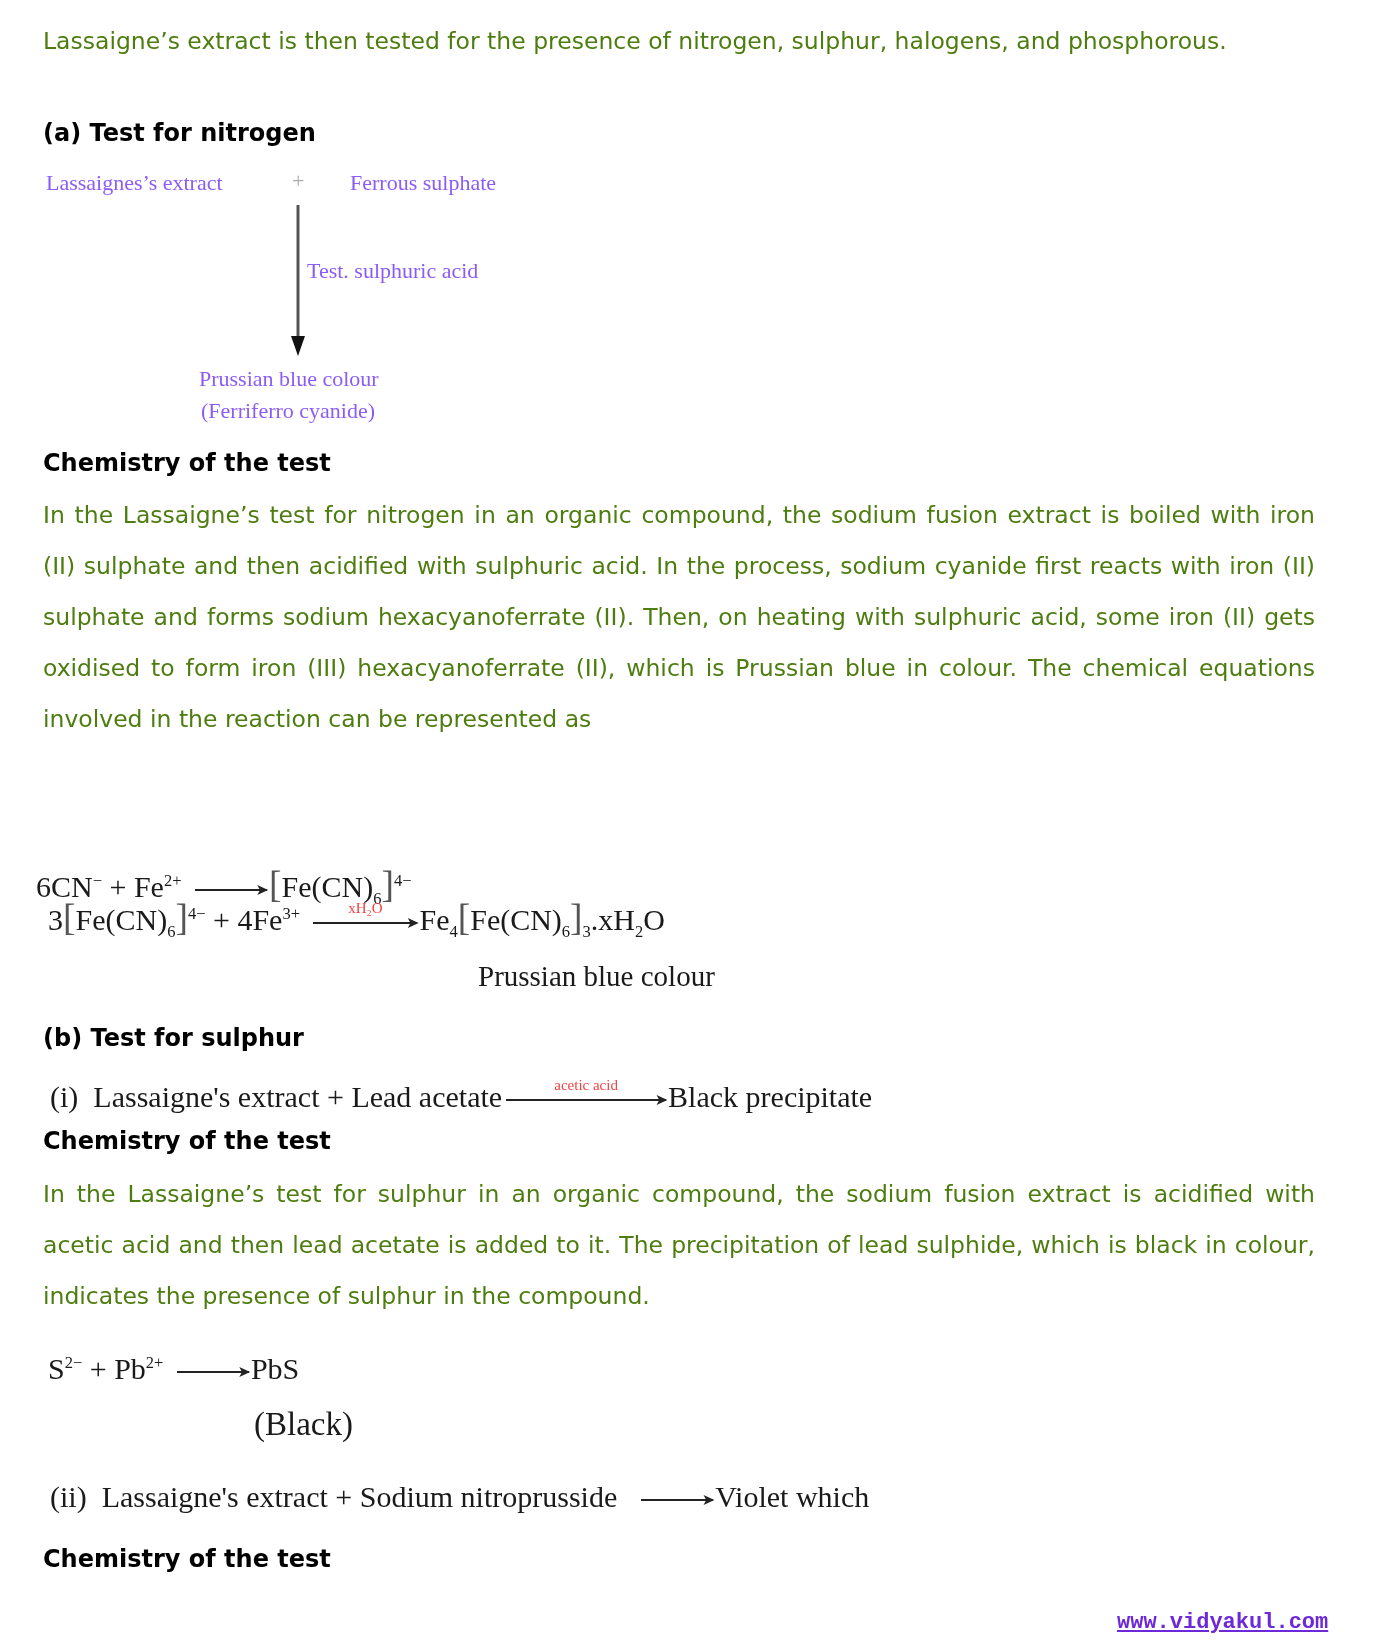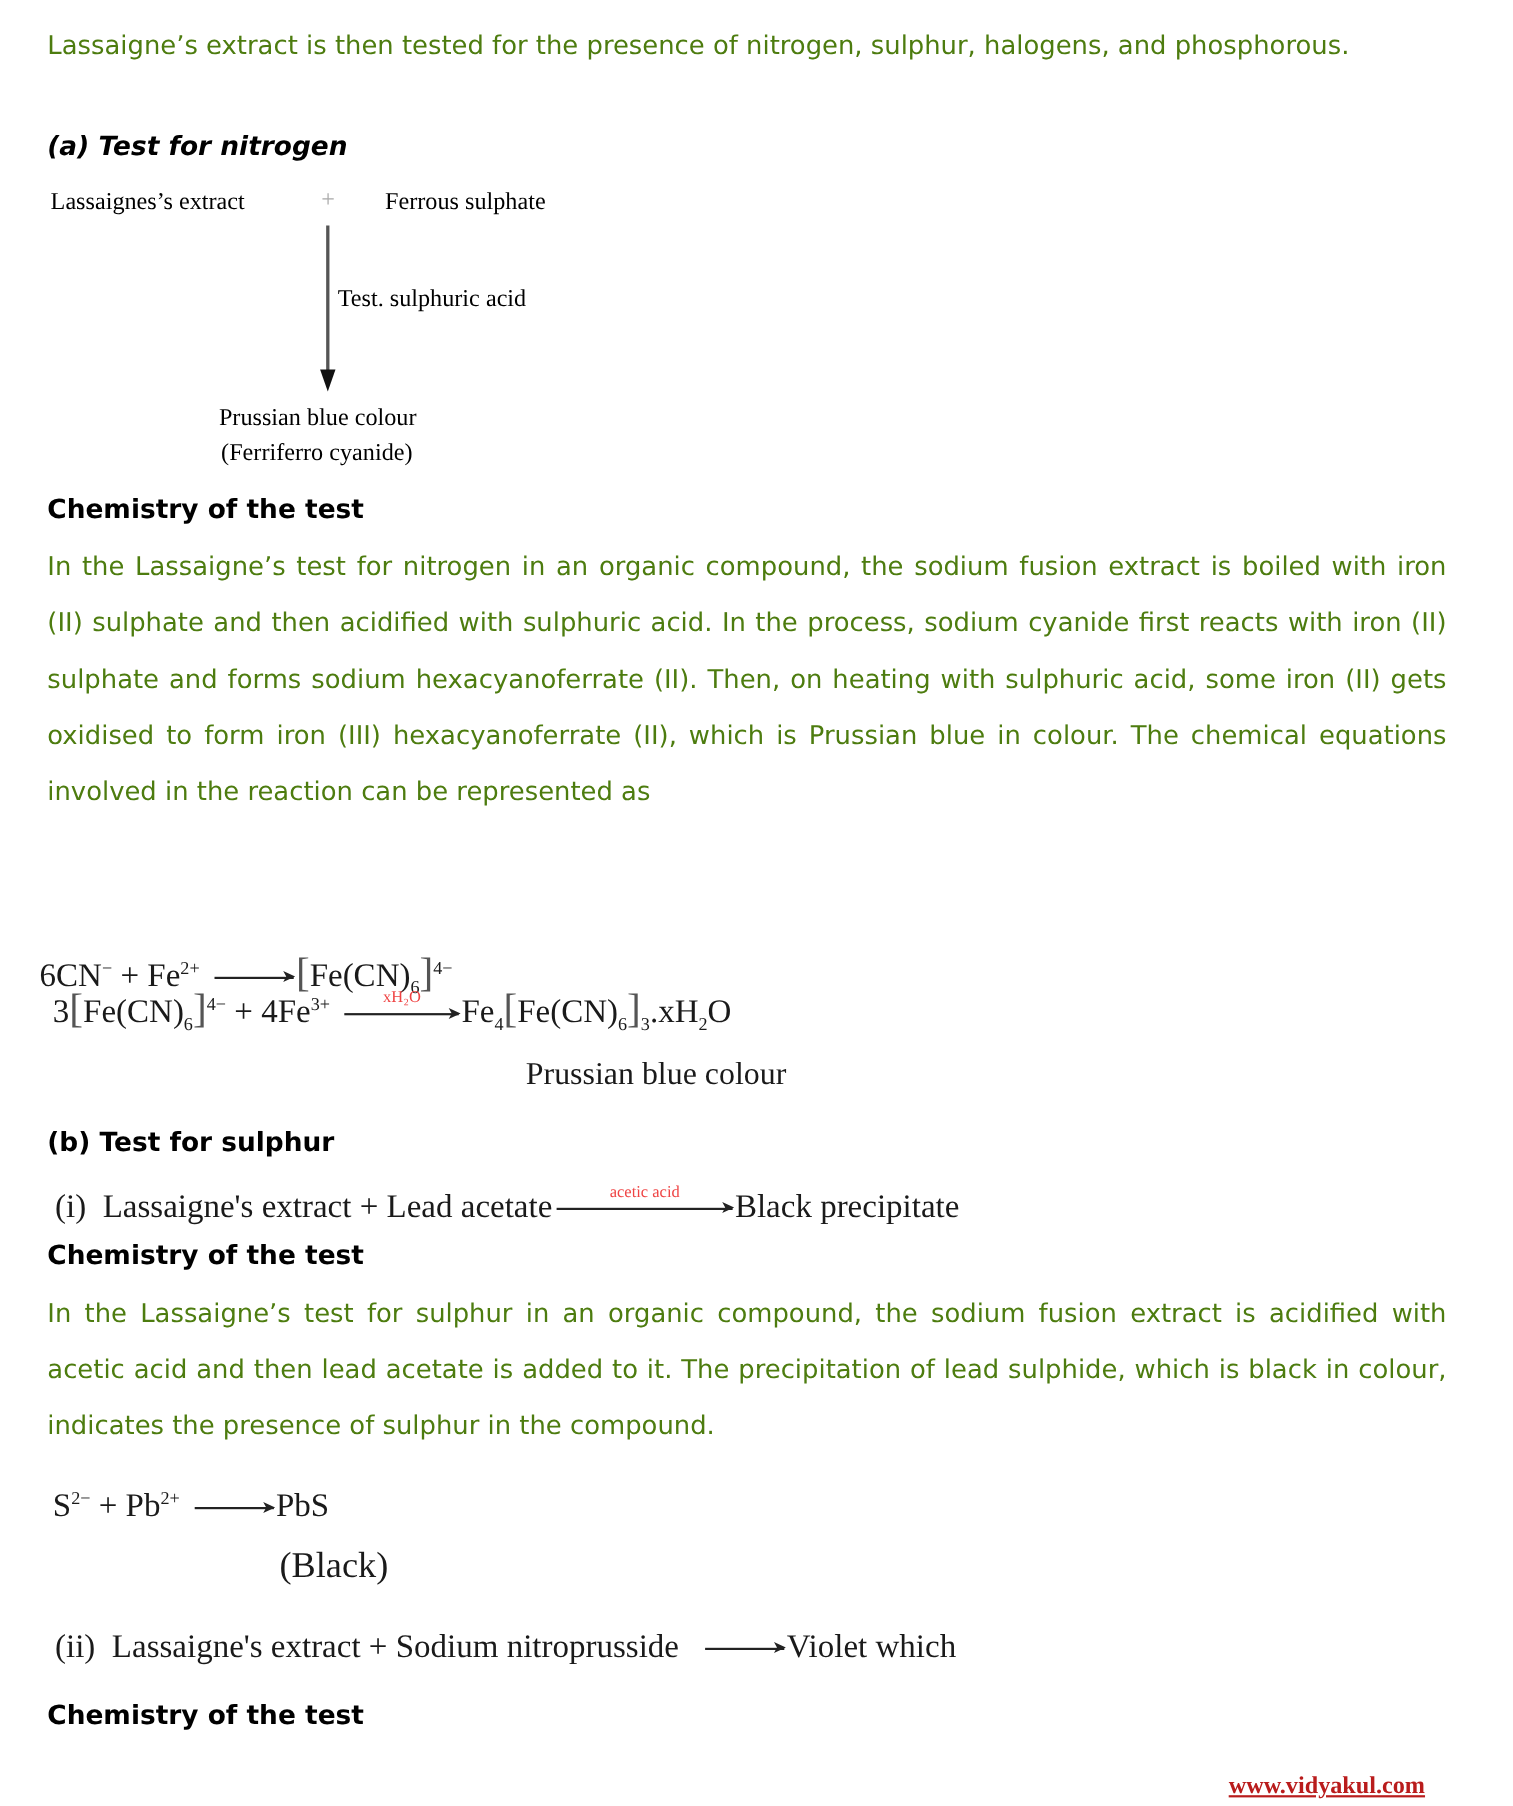--- a/index.html
+++ b/index.html
@@ -5,36 +5,36 @@
   html, body { margin: 0; padding: 0; background: #ffffff; }
   body { width: 1375px; height: 1642px; position: relative; overflow: hidden; color: #111; }
   .abs { position: absolute; white-space: nowrap; }
   .para {
     position: absolute; left: 43px; width: 1272px;
     font-family: "DejaVu Sans", sans-serif; font-size: 23.5px; line-height: 51px;
     text-align: justify; text-align-last: left; color: #4d7c0f;
   }
   .heading { font-family: "DejaVu Sans", sans-serif; font-weight: bold; font-size: 24px; color: #000; }
   .serif { font-family: "Liberation Serif", "DejaVu Serif", serif; color: #1a1a1a; }
-  .diag { font-size: 22px; color: #000000; }
+  .diag { font-size: 22px; color: #8b5cf6; }
   .eq { font-size: 30px; }
   sup, sub { font-size: 0.55em; line-height: 0; }
   .arrow-h { display: inline-block; position: relative; vertical-align: middle; }
   .arrow-h .line { display: block; height: 2px; background: #222; }
   .arrow-h .head { position: absolute; right: -2px; top: -7px; font-size: 16px; line-height: 16px; color: #222; }
   .arrow-h .lbl { position: absolute; left: 0; right: 0; top: -22px; text-align: center; font-size: 15px; color: #ef4444; }
   .bracket { font-size: 1.25em; font-weight: 200; color: #555; }
-  .watermark { font-family: Liberation Serif, serif; font-weight: bold; font-size: 22px; color: #b91c1c; text-decoration: underline; }
+  .watermark { font-family: Liberation Mono, monospace; font-weight: bold; font-size: 22px; color: #6d28d9; text-decoration: underline; }
 </style>
 </head>
 <body>
 
 <div class="para" style="top:16px;">Lassaigne’s extract is then tested for the presence of nitrogen, sulphur, halogens, and phosphorous.</div>
 
-<div class="abs heading" style="left:43px; top:119px;font-style:italic;">(a) Test for nitrogen</div>
+<div class="abs heading" style="left:43px; top:119px;">(a) Test for nitrogen</div>
 
 <div>
   <div class="abs serif diag" style="left:46px; top:170px;">Lassaignes’s extract</div>
   <div class="abs serif diag" style="left:292px; top:168px; color:#aaa;">+</div>
   <div class="abs serif diag" style="left:350px; top:170px;">Ferrous sulphate</div>
   <svg class="abs" style="left:288px; top:200px;" width="20" height="160">
     <line x1="10" y1="5" x2="10" y2="140" stroke="#555" stroke-width="3"></line>
     <polygon points="3,136 17,136 10,156" fill="#111"></polygon>
   </svg>
   <div class="abs serif diag" style="left:307px; top:258px;">Test. sulphuric acid</div>

